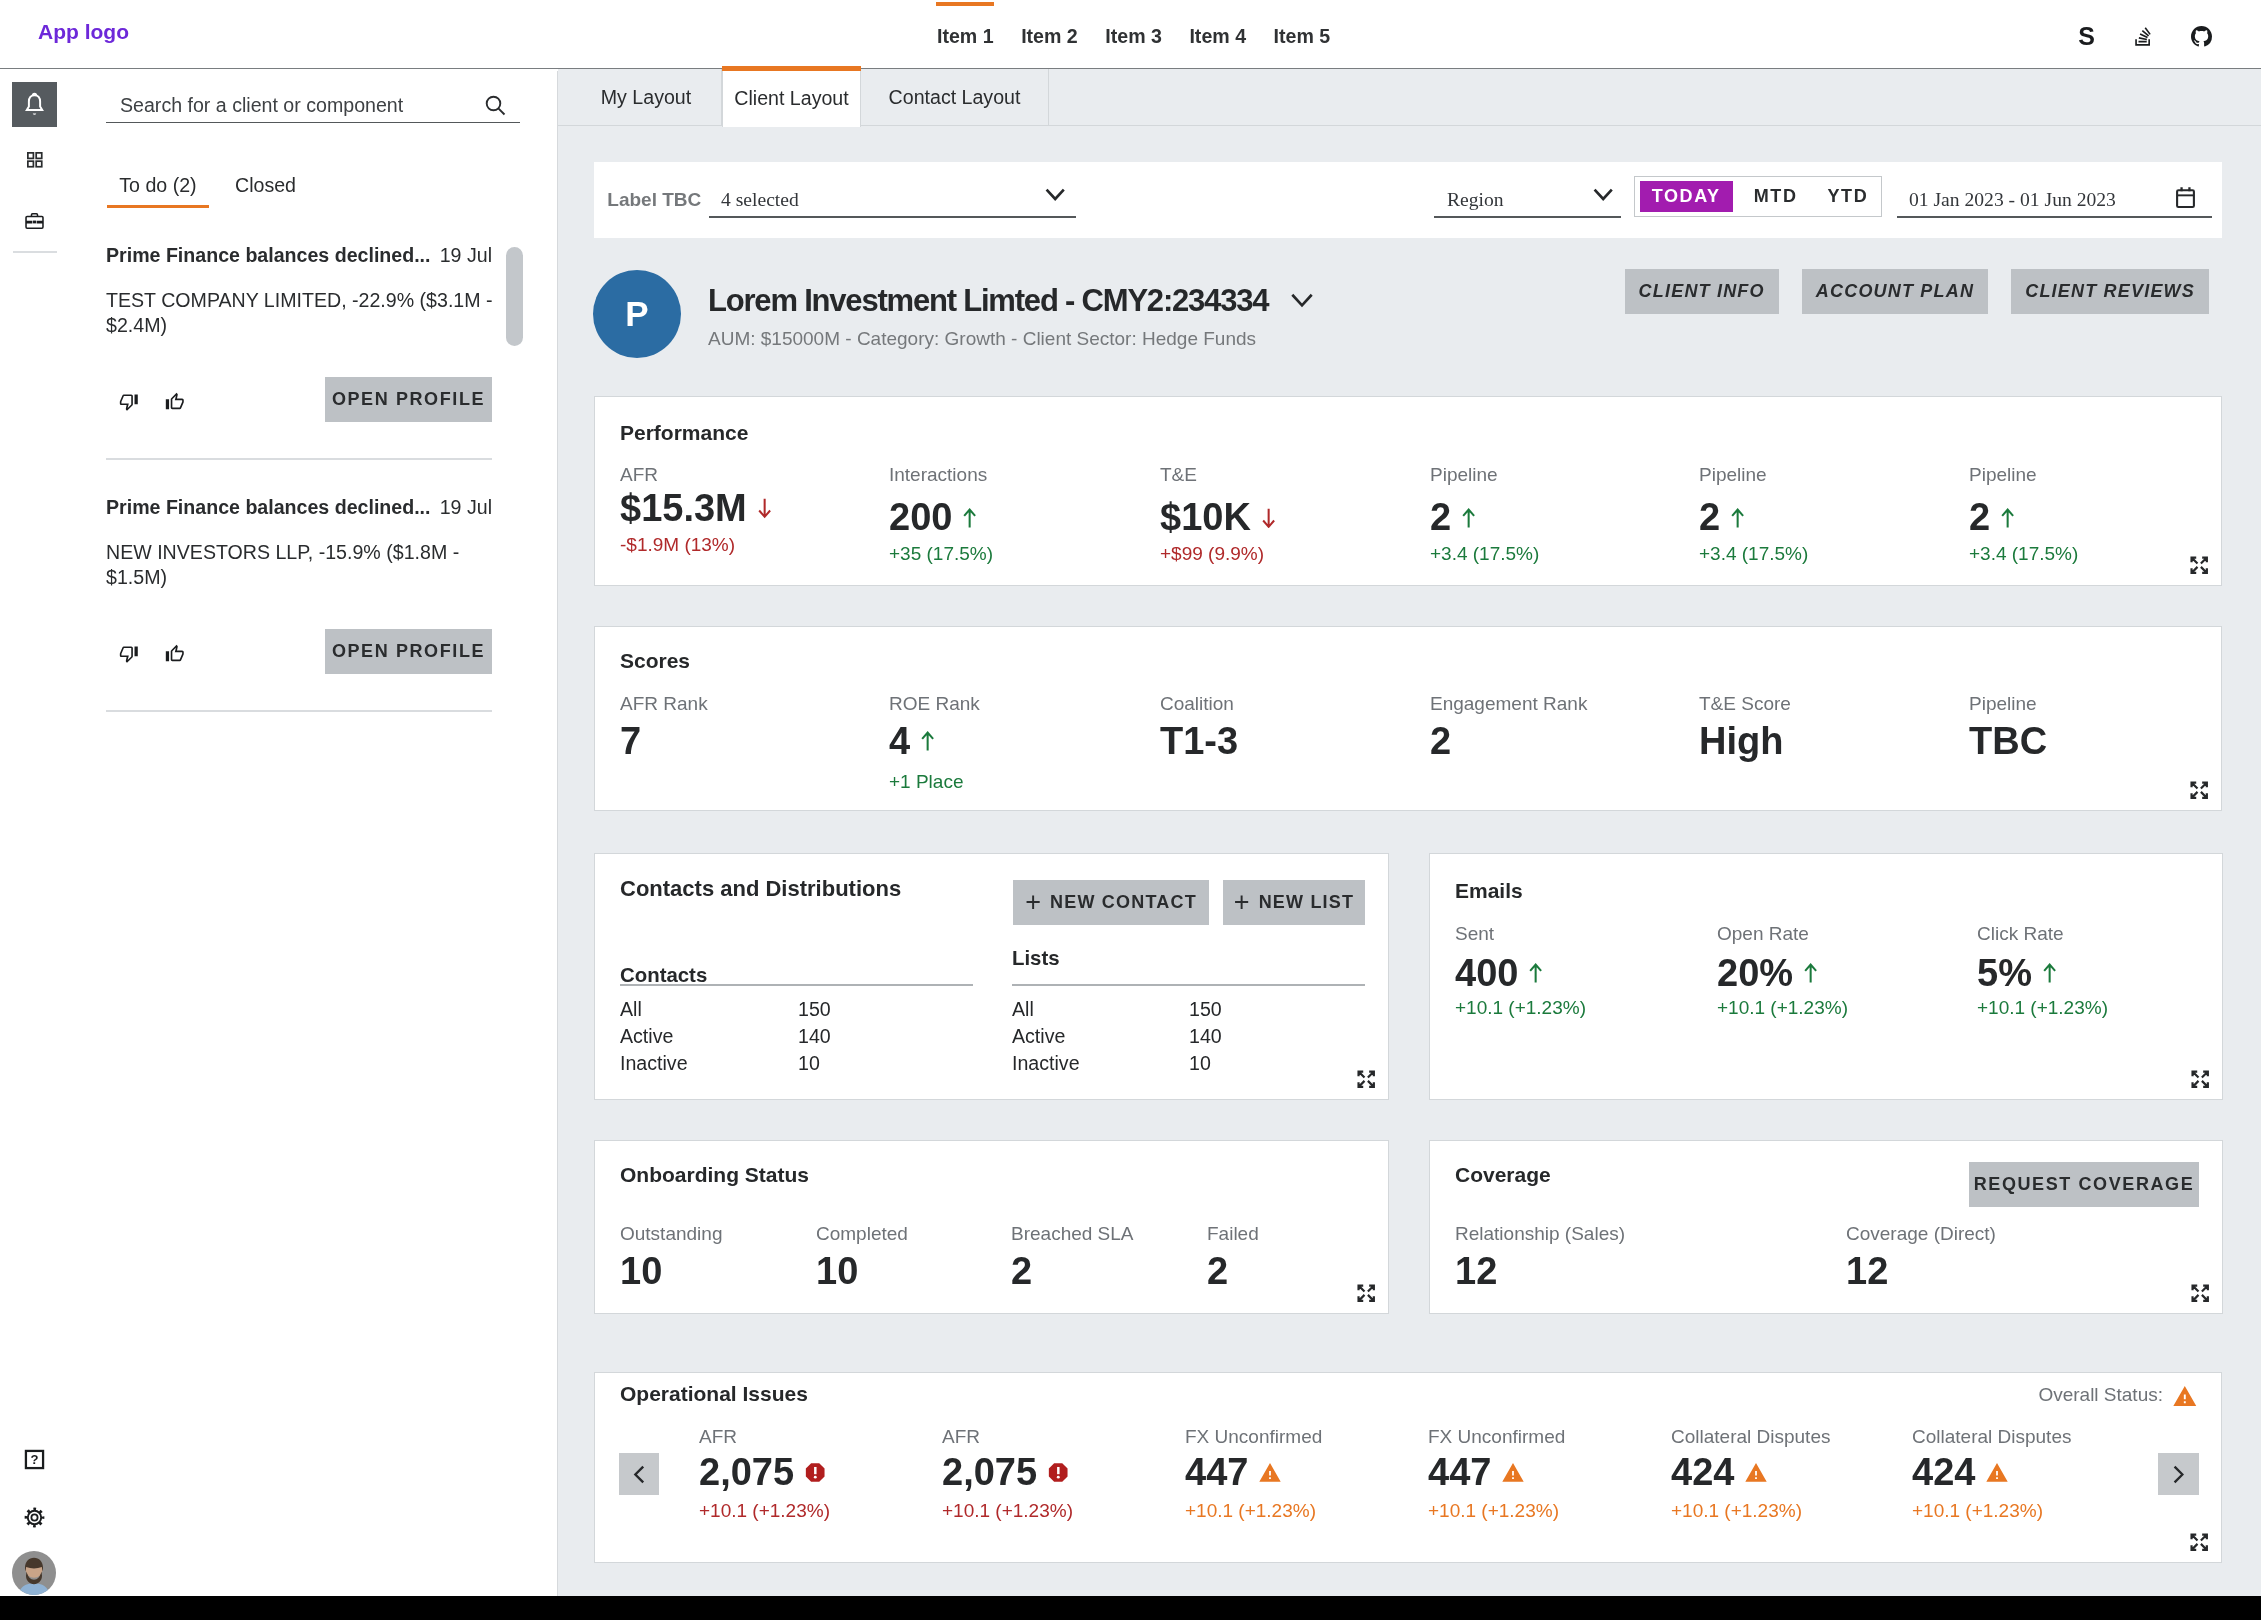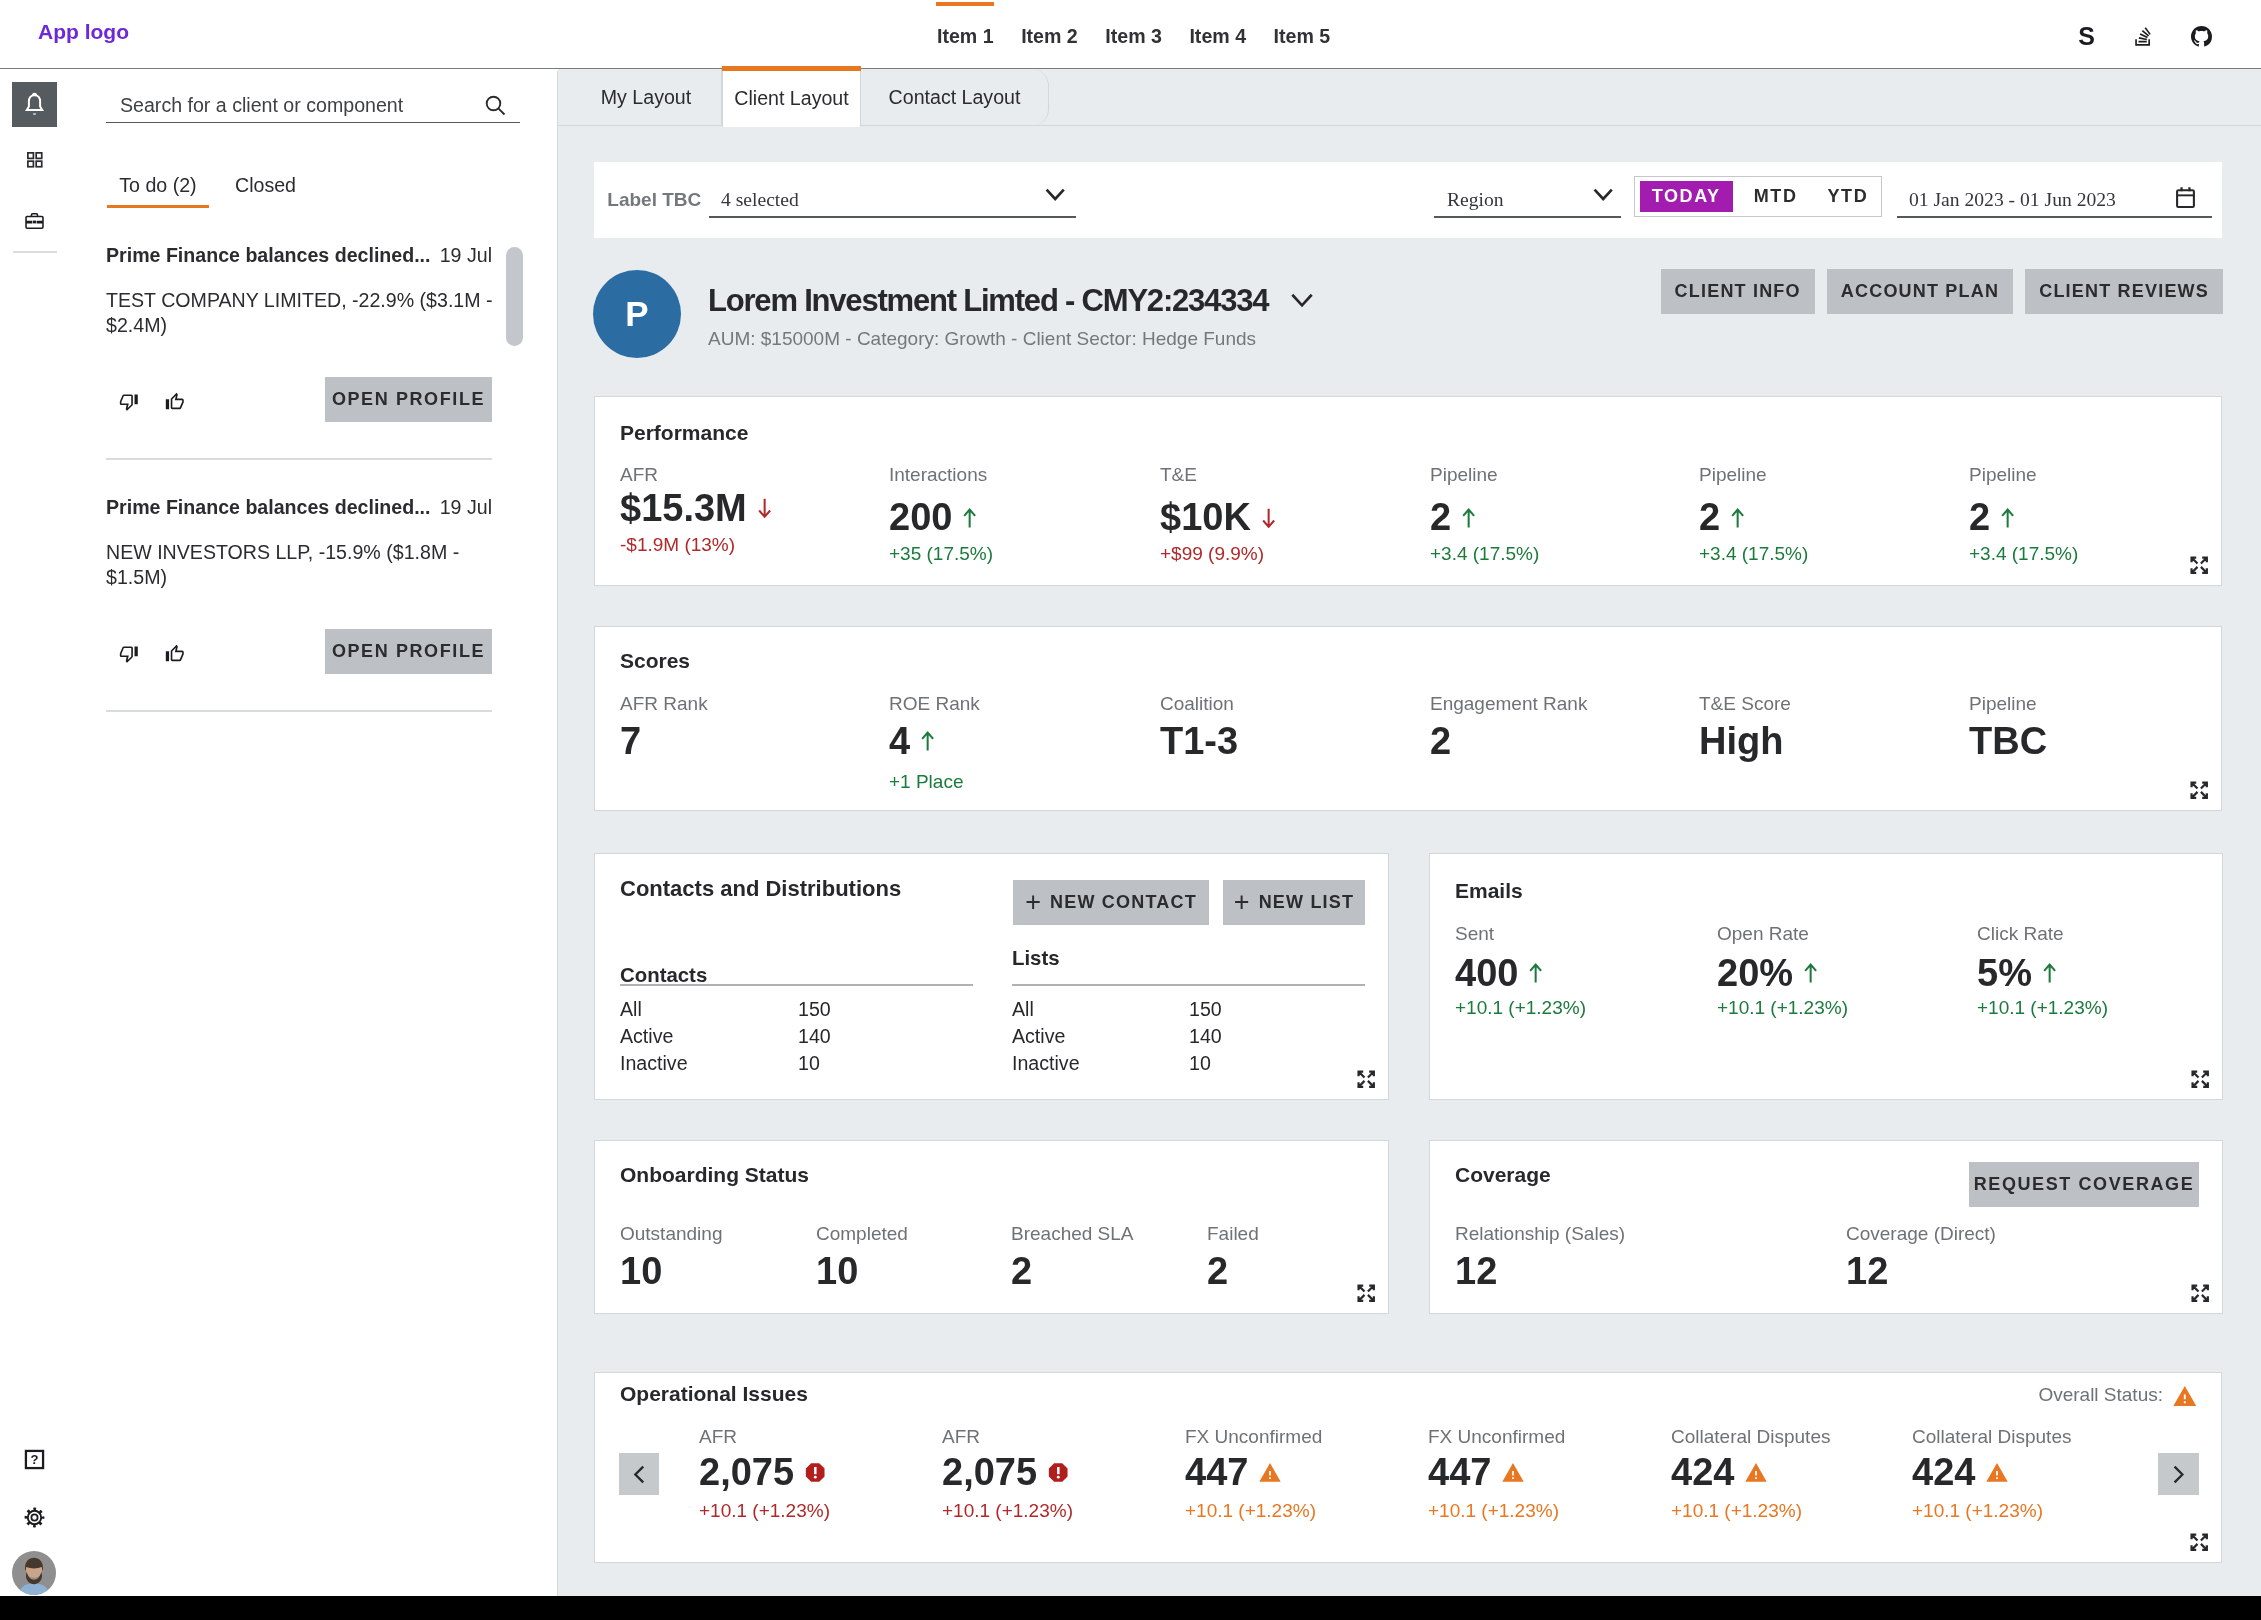--- a/index.html
+++ b/index.html
@@ -56,21 +56,21 @@
 #filterbar { position:absolute; left:36px; top:93px; width:1628px; height:76px; background:#fff; }
 .uline { position:absolute; border-bottom:2.4px solid #54585A; }
 #filterbar .lbl { position:absolute; top:27px; font-size:19px; font-weight:700; color:#75787B; }
 #filterbar .val { position:absolute; top:27px; font-size:19.6px; color:#33363A;font-family:Liberation Serif, serif; }
 #seg { position:absolute; left:1040px; top:14px; width:248px; height:41px; background:#fff; border:1.6px solid #C4C8CB; display:flex; align-items:center; }
 #seg .on { margin-left:4.7px; width:93px; height:31px; background:#a21caf; color:#fff; font-size:18px; font-weight:700; letter-spacing:1.6px; display:flex; align-items:center; justify-content:center; }
 #seg .off { font-size:18px; font-weight:700; letter-spacing:1.6px; color:#2A2C2E; }
 #pcircle { position:absolute; left:35px; top:201px; width:88px; height:88px; border-radius:50%; background:#2B6CA3; color:#fff; font-size:35px; font-weight:700; display:flex; align-items:center; justify-content:center; }
 #ctitle { position:absolute; left:150px; top:214px; font-size:31px; font-weight:700; letter-spacing:-1.2px; color:#26282A; white-space:nowrap; }
 #csub { position:absolute; left:150px; top:259px; font-size:19px; color:#75787B; }
-#cbtns { position:absolute; right:38px; top:200px; display:flex; gap:12px; }
+#cbtns { position:absolute; right:52px; top:200px; display:flex; gap:23px;font-style:italic; }
 #cbtns .gbtn { height:45px; padding:0 14px; letter-spacing:1.2px; }
 
 
 .card { position:absolute; background:#fff; border:1.6px solid #D3D7DA; }
 .card .ctitle { position:absolute; left:25px; font-size:21px; font-weight:700; color:#26282A; }
 .m { position:absolute; }
 .m .ml { font-size:19px; color:#6E7277; line-height:22px; white-space:nowrap; }
 .m .mv { font-size:38px; font-weight:700; line-height:45px; color:#26282A; white-space:nowrap; display:flex; align-items:center; gap:11px; }
 .m .mc { font-size:19px; line-height:22px; white-space:nowrap; }
 .green { color:#1B7A3C; }
@@ -215,21 +215,21 @@
     <div class="divider"></div>
   </div>
 
   <div id="scrollbar"></div>
 </div>
 
 <div id="main">
   <div id="ltabs">
     <div class="lt" style="width:164px; padding-left:13px;">My Layout</div>
     <div class="lt active" style="width:139px;">Client Layout</div>
-    <div class="lt" style="width:188px;border-radius:17px;">Contact Layout</div>
+    <div class="lt" style="width:188px;">Contact Layout</div>
   </div>
   <div id="filterbar">
     <div class="lbl" style="left:13.3px;">Label TBC</div>
     <div class="val" style="left:127px;">4 selected</div>
     <svg style="position:absolute; left:451px; top:26px;" width="20.4" height="13.3" viewBox="0 0 26 17" fill="none" stroke="#26282A" stroke-width="3.4">
           <path d="M2 2l11 12L24 2"></path>
         </svg>
     <div class="uline" style="left:115px; top:54px; width:367px;"></div>
     <div class="val" style="left:853px;">Region</div>
     <svg style="position:absolute; left:999px; top:26px;" width="20.4" height="13.3" viewBox="0 0 26 17" fill="none" stroke="#26282A" stroke-width="3.4">

